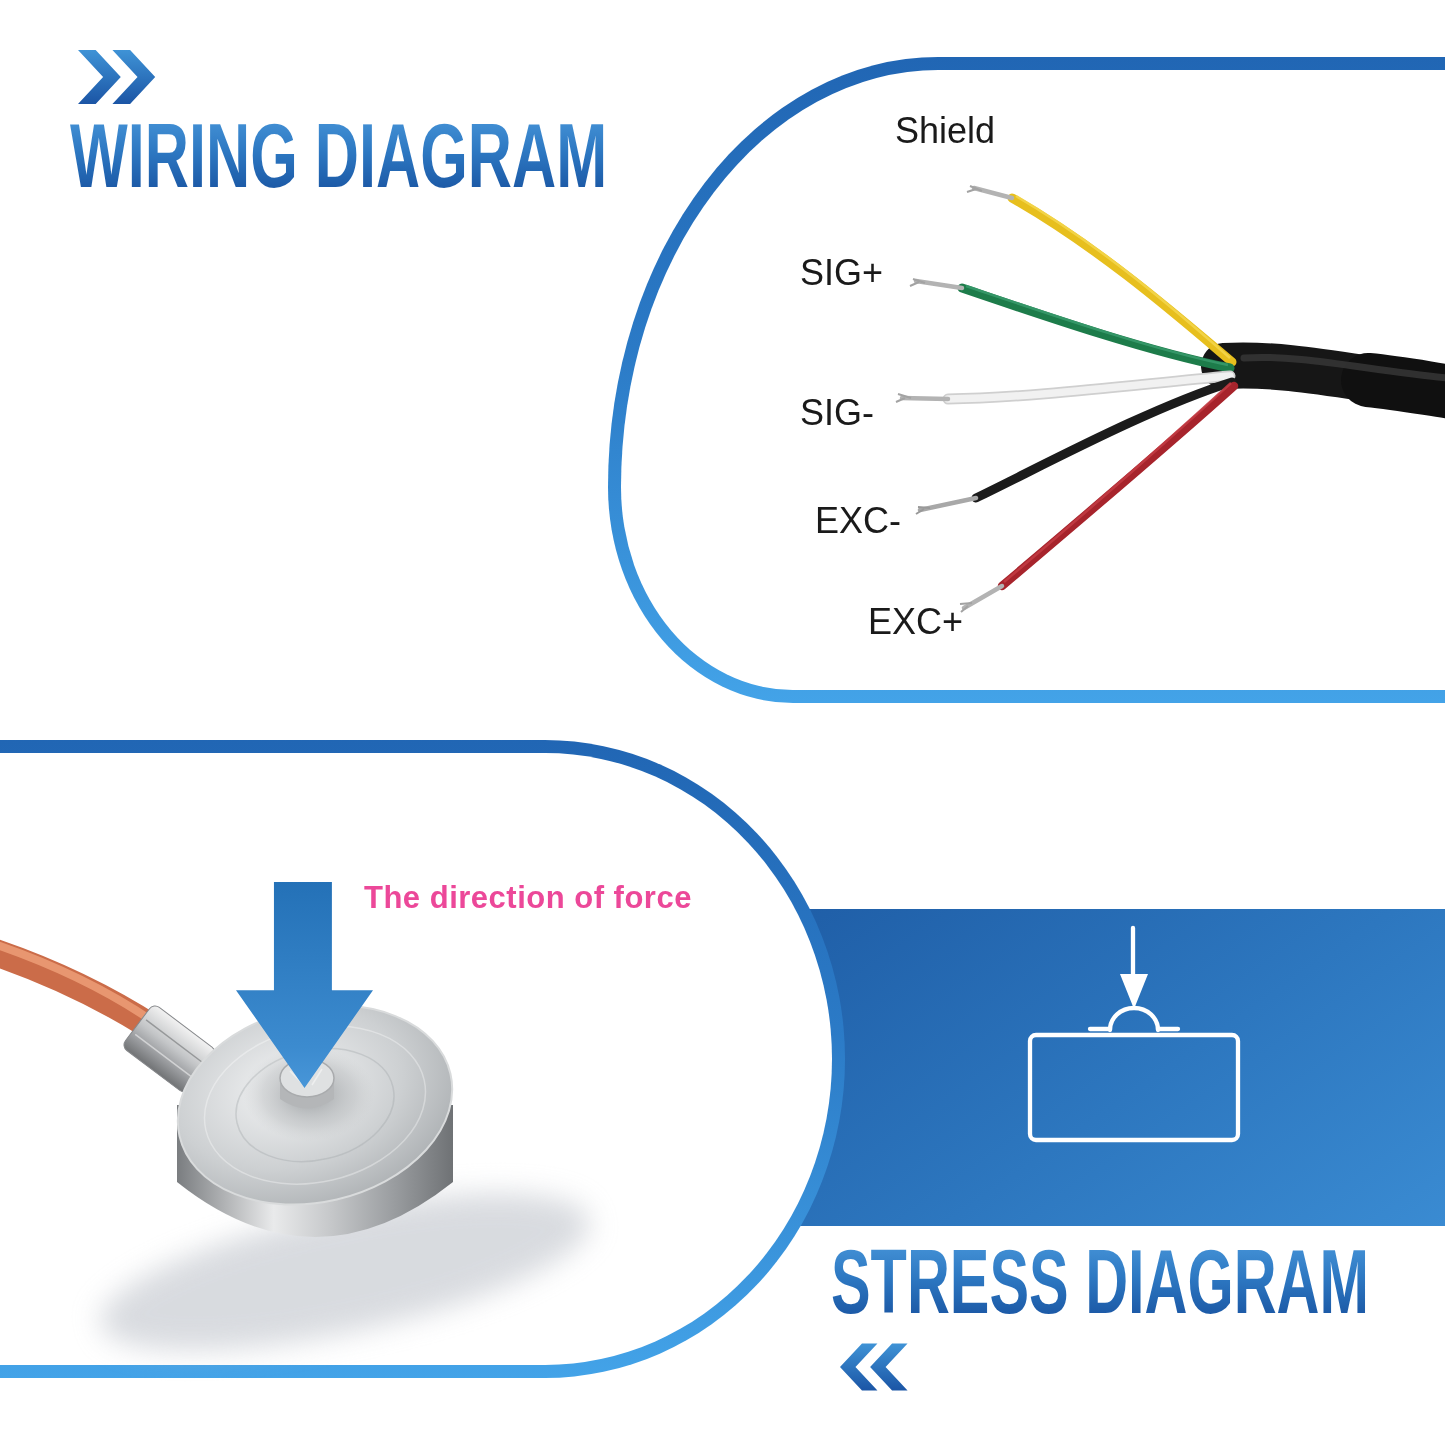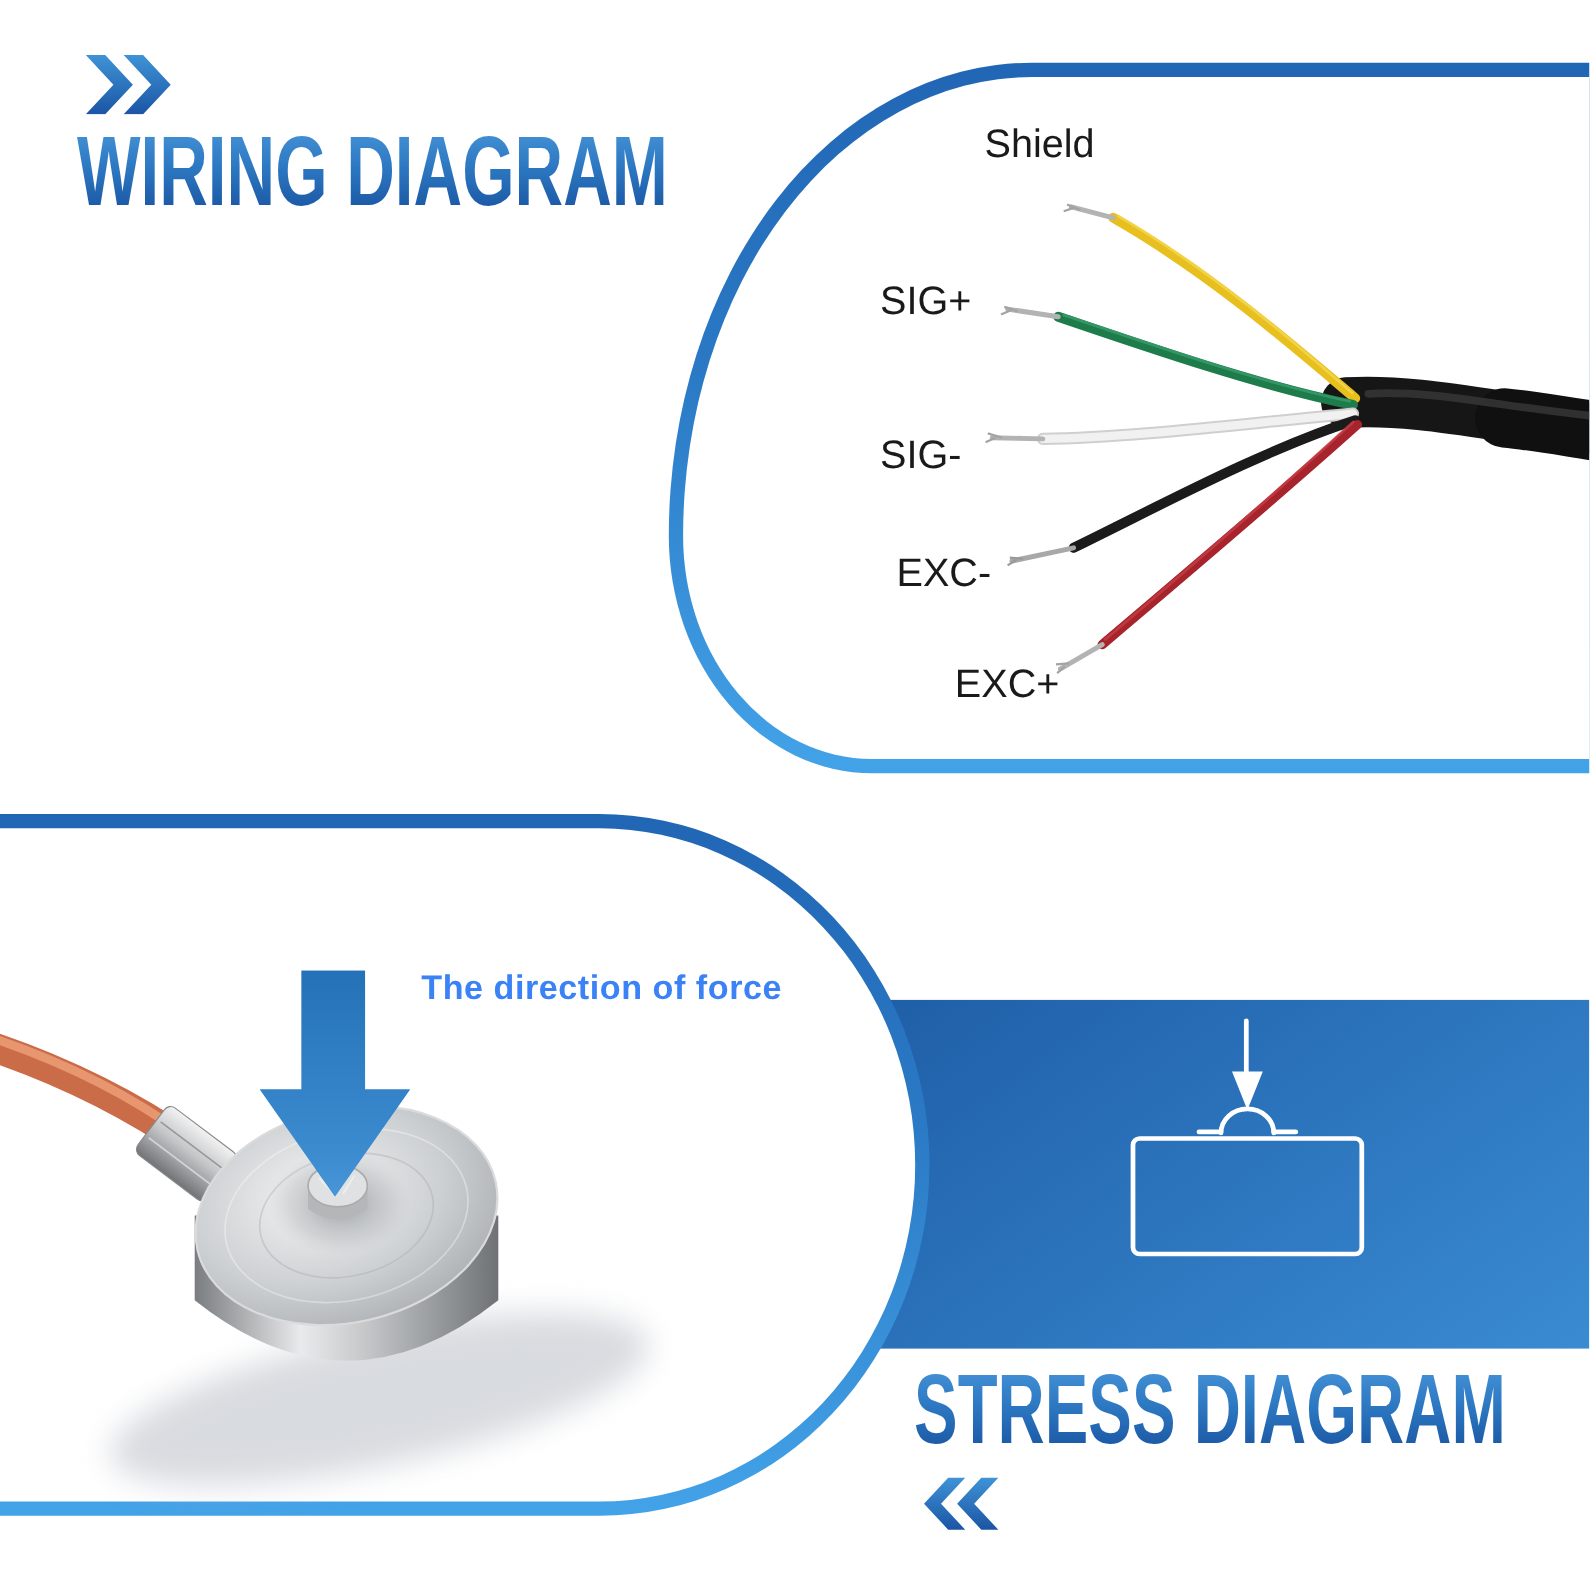--- a/index.html
+++ b/index.html
@@ -38,22 +38,22 @@
   .circ-sig{display:inline-block;width:80px;}
   .cr0{top:276px;} .cr1{top:317px;} .cr2{top:357px;} .cr3{top:397px;} .cr4{top:437px;}
   
   .wire-label{position:absolute;z-index:3;font-size:36px;color:#1a1a1a;line-height:36px;white-space:nowrap;}
   .wl0{left:895px;top:113px;}
   .wl1{left:800px;top:255px;}
   .wl2{left:800px;top:395px;}
   .wl3{left:815px;top:503px;}
   .wl4{left:868px;top:604px;}
   
-  .force-caption{position:absolute;z-index:4;left:383px;top:880px;font-size:31px;font-weight:bold;
-    color:#3b82f6;white-space:nowrap;letter-spacing:0.5px;}
+  .force-caption{position:absolute;z-index:4;left:364px;top:880px;font-size:31px;font-weight:bold;
+    color:#ec4899;white-space:nowrap;letter-spacing:0.5px;}
   .force-arrow{position:absolute;z-index:4;left:236px;top:882px;width:137px;height:206px;
     background:linear-gradient(180deg,#2471b7 0%,#3c8bcf 80%,#4896d8 100%);
     clip-path:polygon(27.7% 0,70% 0,70% 52.5%,100% 52.5%,50% 100%,0 52.5%,27.7% 52.5%);}
   svg{display:block;}
 </style>
 </head>
 <body>
 
 <div class="canvas">
 

